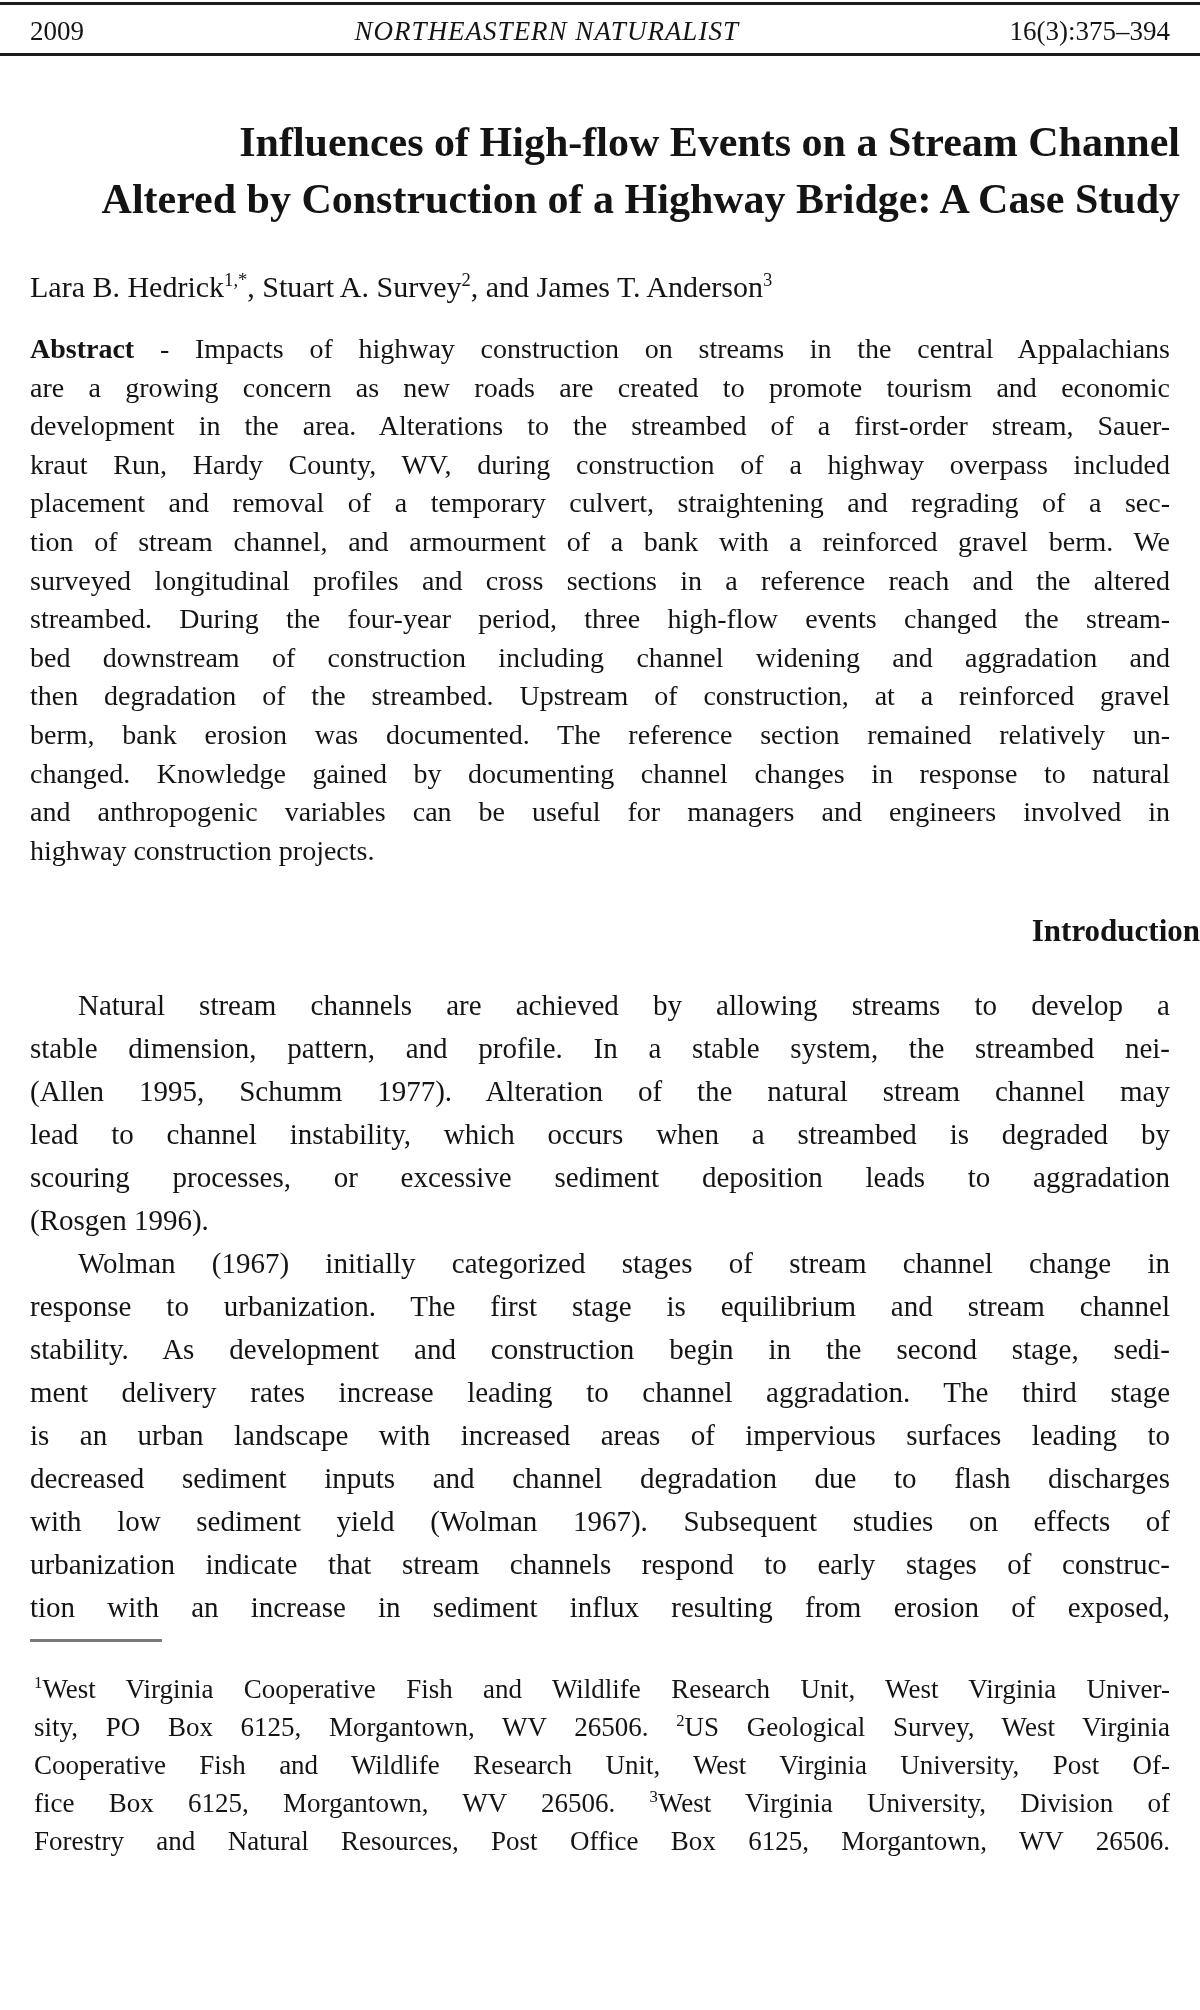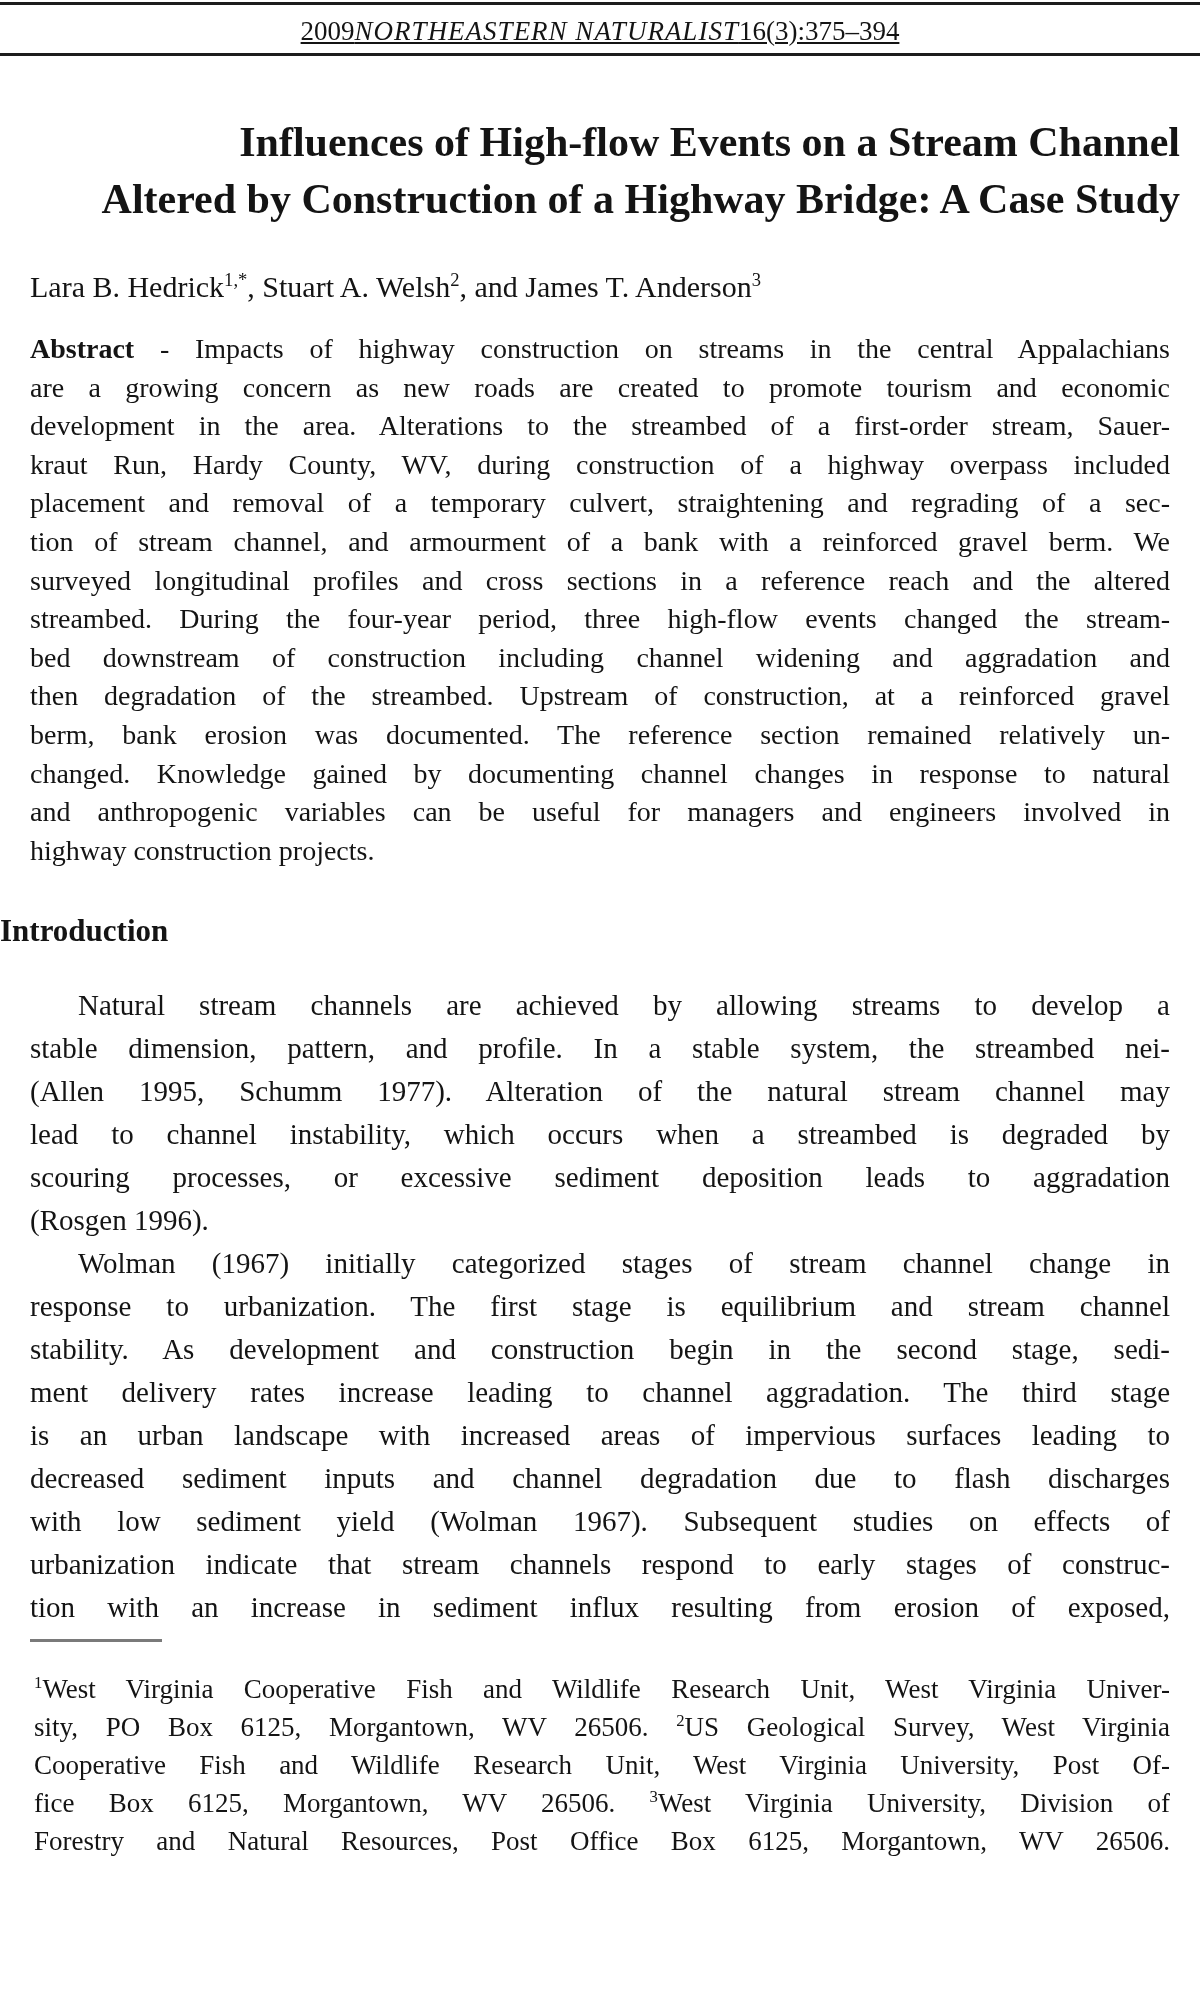--- a/index.html
+++ b/index.html
@@ -6,24 +6,23 @@
   body{
     width:1200px;height:2010px;
     background:#ffffff;
     color:#141414;
     font-family:"Liberation Serif","DejaVu Serif",serif;
     overflow:hidden;
   }
   .rule{height:3px;background:#1c1c1c;}
   .rule-top{margin-top:2px;}
   .journal-header{
-    display:flex;justify-content:center;align-items:center;
+    display:flex;justify-content:space-between;align-items:center;
     padding:0 30px;height:44px;margin-top:4px;
     font-size:27px;
-    text-decoration:underline;
   }
   .journal-name{font-style:italic;letter-spacing:1px;}
   .paper-title{
     margin-top:58px;
     text-align:right;
     font-size:42px;line-height:57px;font-weight:bold;
     padding:0 20px;
   }
   .authors{
     margin-top:38px;
@@ -35,21 +34,21 @@
   .textblock{padding:0 30px;}
   .abstract{margin-top:22px;font-size:28px;}
   .abstract .tline{line-height:38.6px;}
   .tline{
     text-align:justify;text-align-last:justify;
     white-space:normal;
   }
   .tline.last{text-align-last:left;}
   .tline.indent{text-indent:48px;}
   .section-heading{
-    margin-top:40px;text-align:left;
+    margin-top:40px;text-align:right;
     font-size:31px;line-height:42px;font-weight:bold;
   }
   .bodypara{font-size:29px;}
   .bodypara .tline{line-height:43px;}
   .para1{margin-top:32px;}
   .footnote-divider{
     margin:10px 0 0 30px;width:132px;height:3px;background:#7a7a7a;
   }
   .footnotes{margin-top:28px;font-size:27px;padding-left:34px;}
   .footnotes .tline{line-height:38px;}
@@ -66,21 +65,21 @@
 </div>
 
 <div class="rule"></div>
 
 <div class="paper-title">
   <div>Influences of High-flow Events on a Stream Channel</div>
   <div>Altered by Construction of a Highway Bridge: A Case Study</div>
 </div>
 
 <div class="authors">
-    <div class="tline last"><span>Lara B. Hedrick</span><sup>1,*</sup><span>, Stuart A. Welsh</span><sup>2</sup><span>, and James T. Anderson</span><sup>3</sup></div>
+    <div class="tline last"><span>Lara B. Hedrick</span><sup>1,*</sup><span>, Stuart A. Survey</span><sup>2</sup><span>, and James T. Anderson</span><sup>3</sup></div>
   </div>
 
 <div class="textblock abstract">
     <div class="tline"><span style="font-weight: bold;">Abstract</span><span> - Impacts of highway construction on streams in the central Appalachians</span></div>
     <div class="tline"><span>are a growing concern as new roads are created to promote tourism and economic</span></div>
     <div class="tline"><span>development in the area. Alterations to the streambed of a first-order stream, Sauer-</span></div>
     <div class="tline"><span>kraut Run, Hardy County, WV, during construction of a highway overpass included</span></div>
     <div class="tline"><span>placement and removal of a temporary culvert, straightening and regrading of a sec-</span></div>
     <div class="tline"><span>tion of stream channel, and armourment of a bank with a reinforced gravel berm. We</span></div>
     <div class="tline"><span>surveyed longitudinal profiles and cross sections in a reference reach and the altered</span></div>

